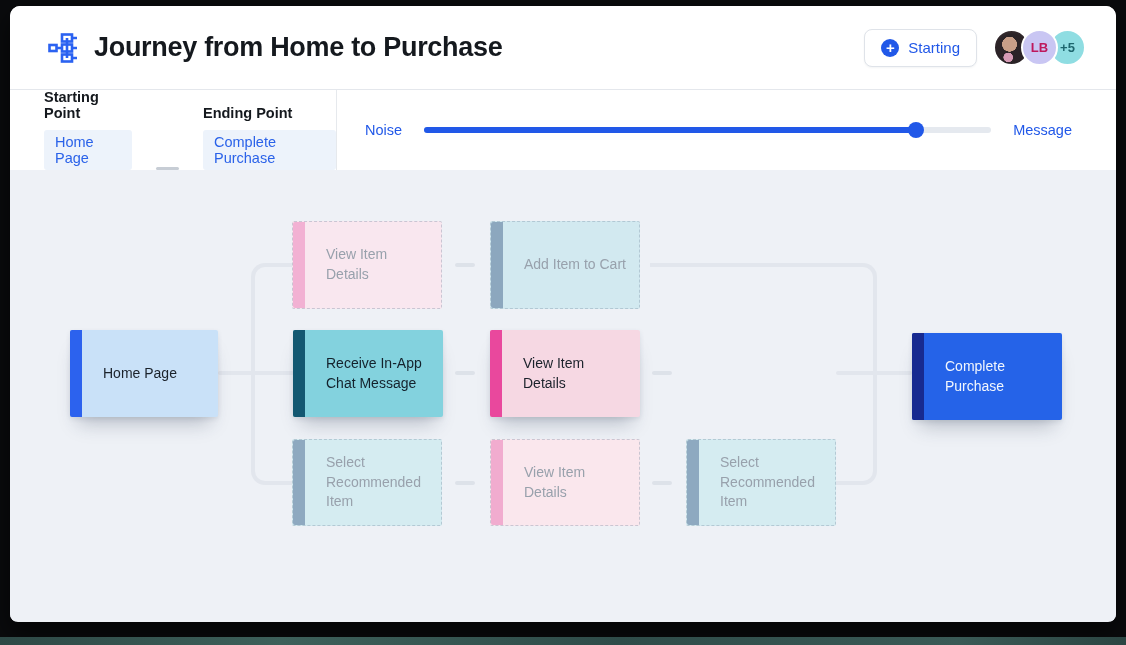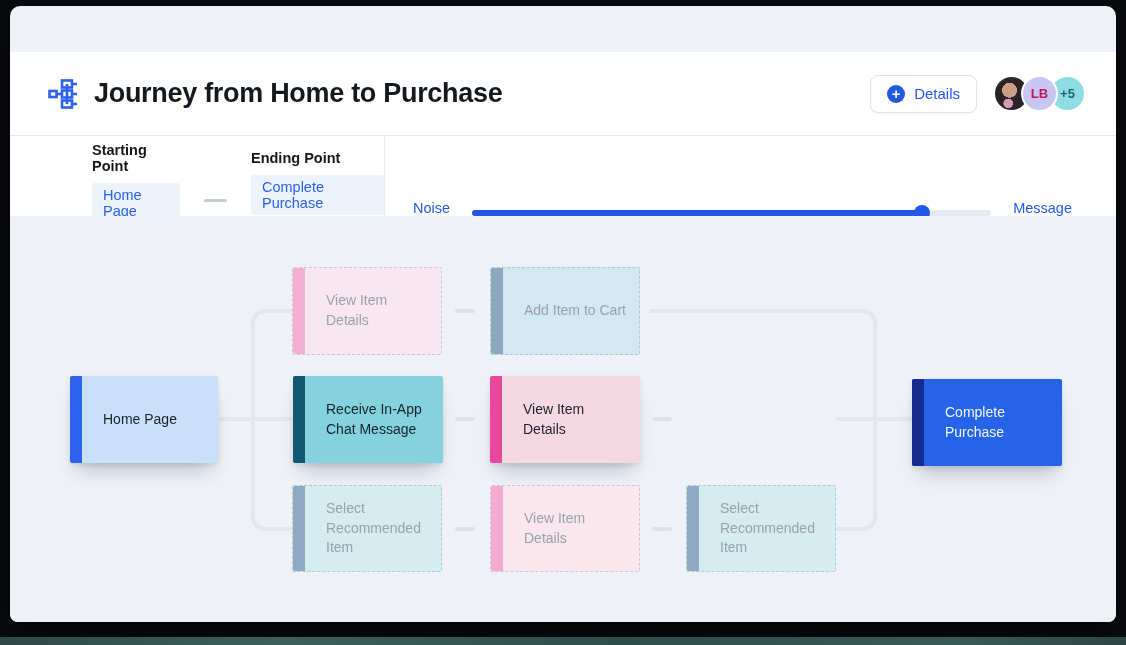--- a/index.html
+++ b/index.html
@@ -14,21 +14,21 @@
     background:linear-gradient(90deg,#2e4946,#3d605a 25%,#2f4c49 55%,#3a5a56 85%,#2c4643);
   }
   .card {
     position:absolute; left:10px; top:6px; width:1106px; height:616px;
     background:#eef1f6; border-radius:10px 10px 8px 8px; overflow:hidden;
     box-shadow:0 10px 26px rgba(0,0,0,.65);
   }
   
   .header {
     height:84px; background:#ffffff; display:flex; align-items:center;
-    padding:0 30px 0 38px; gap:12px; border-bottom:1px solid #e4e7ec;margin-top:46px;
+    padding:0 30px 0 38px; gap:12px; border-bottom:1px solid #e4e7ec;
   }
   .page-title { font-size:27px; font-weight:700; color:#15191e; letter-spacing:-0.3px; }
   .header-right { margin-left:auto; display:flex; align-items:center; gap:16px; }
   .notebook-btn {
     display:flex; align-items:center; gap:9px; padding:9px 16px;
     background:#fff; border:1px solid #dfe3e9; border-radius:8px;
     color:#2158e8; font-size:15px; font-weight:500; cursor:pointer;
     box-shadow:0 1px 2px rgba(20,30,50,.05);
   }
   .plus-badge {
@@ -49,30 +49,30 @@
       radial-gradient(circle at 40% 80%, rgba(232,167,196,.9) 0 14%, transparent 15%),
       radial-gradient(circle at 44% 40%, #c99f88 0 27%, transparent 28%),
       radial-gradient(circle at 52% 58%, #2b2327 0 62%, #49393b 100%);
   }
   .avatar-initials { z-index:3; }
   .avatar-count { z-index:2; }
   
   .controls { height:80px; background:#fff; display:flex; }
   .points-panel {
     width:327px; flex:none; border-right:1px solid #e6e9ed;
-    display:flex; align-items:center; gap:24px; padding:13px 0 0 34px;margin-left:48px;
+    display:flex; align-items:flex-end; gap:24px; padding:13px 0 0 34px;
   }
   .point-col { display:flex; flex-direction:column; gap:9px; }
   .point-label { font-size:14.5px; font-weight:700; color:#15191e; }
   .point-chip {
     align-self:flex-start; padding:4px 11px; background:#edf3fb; color:#2a62e9;
     font-size:14.5px; border-radius:3px; cursor:pointer;
   }
   .point-dash { width:26px; height:3px; background:#c7cdd5; border-radius:2px; margin-top:36px; }
-  .slider-panel { flex:1; display:flex; align-items:flex-end; gap:22px; padding:0 44px 0 28px; }
+  .slider-panel { flex:1; display:flex; align-items:center; gap:22px; padding:0 44px 0 28px; }
   .slider-label { font-size:14.5px; font-weight:500; color:#2158e8; flex:none; }
   .slider-track { flex:1; position:relative; height:6px; background:#e5e9ef; border-radius:3px; cursor:pointer; }
   .slider-fill { position:absolute; left:0; top:0; height:6px; background:#2158e8; border-radius:3px; }
   .slider-thumb {
     position:absolute; top:50%; transform:translate(-50%,-50%);
     width:16px; height:16px; background:#2158e8; border-radius:50%; cursor:grab;
   }
   
   .canvas { position:relative; height:451px; background:#eef1f6; }
   .conn { position:absolute; }
@@ -109,21 +109,21 @@
         <line x1="24" y1="5" x2="29" y2="5"></line>
         <line x1="24" y1="15" x2="29" y2="15"></line>
         <line x1="24" y1="25" x2="29" y2="25"></line>
       </svg>
     </span>
     <h1 class="page-title">Journey from Home to Purchase</h1>
 
     <div class="header-right">
       <button class="notebook-btn">
         <span class="plus-badge">+</span>
-        <span>Details</span>
+        <span>Starting</span>
       </button>
       <div class="avatars">
         <span class="avatar avatar-photo"></span>
         <span class="avatar avatar-initials" style="background: rgb(201, 198, 243); color: #be185d;">LB</span>
         <span class="avatar avatar-count" style="background: rgb(143, 221, 226); color: rgb(29, 102, 110);">+5</span>
       </div>
     </div>
   </div>
 
   <div class="controls">

